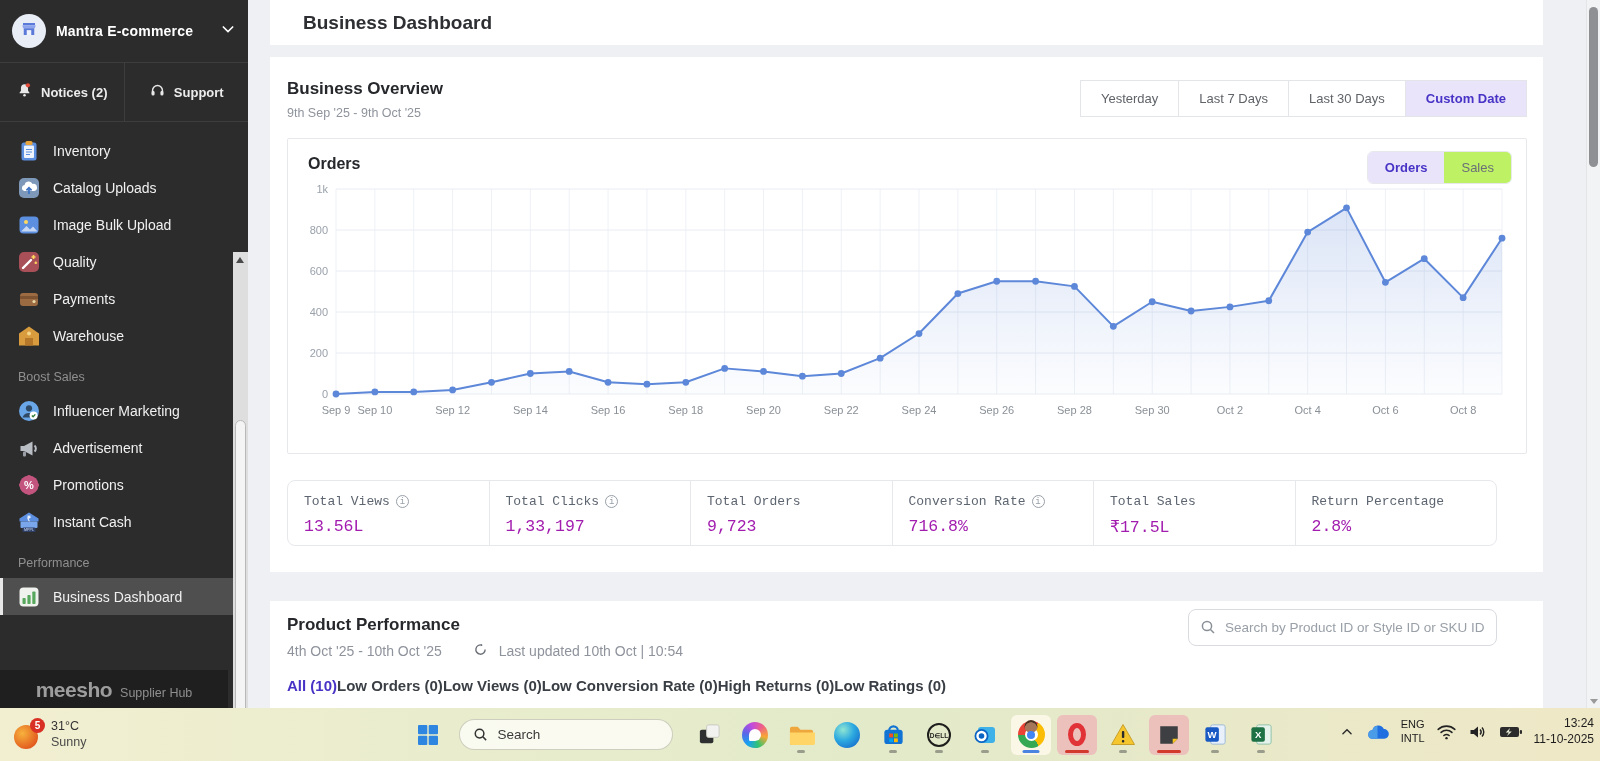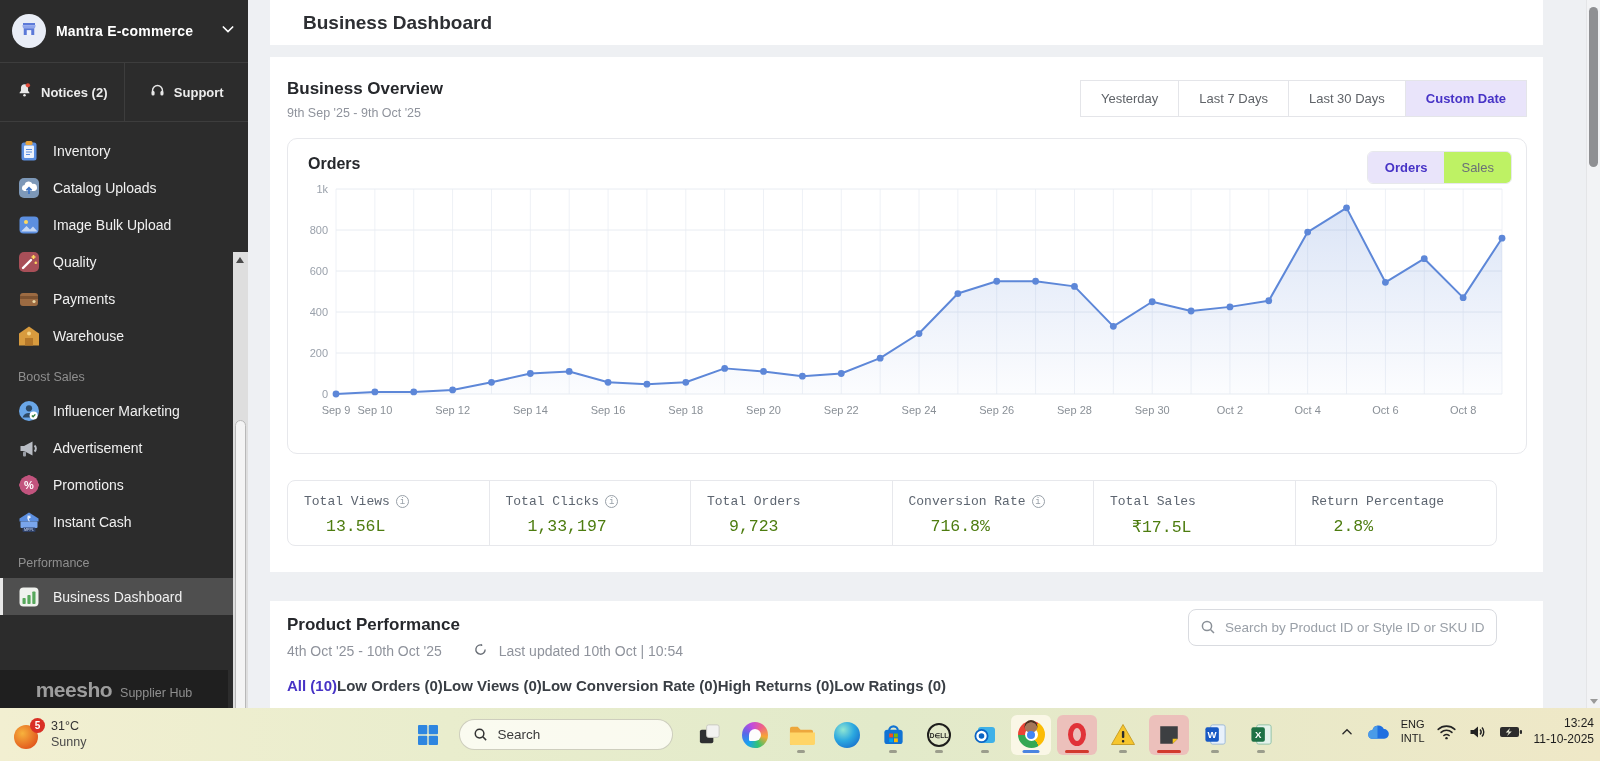--- a/index.html
+++ b/index.html
@@ -35,33 +35,33 @@
 
   .section-a { position:absolute; left:270px; top:57px; width:1273px; height:515px; background:#fff; }
   .ov-head { position:relative; padding:22px 16px 0 17px; }
   .sec-title { font-size:17px; font-weight:700; color:#26282c; }
   .sec-sub { font-size:12.5px; color:#8f939c; margin-top:7px; }
   .seg { position:absolute; right:16px; top:23px; display:flex; border:1px solid #e4e5e9; border-radius:0; overflow:hidden; background:#fff; }
   .seg button { border:none; background:#fff; padding:10px 20px; font-size:13px; color:#5f6368; font-family:inherit; cursor:pointer; border-left:1px solid #e4e5e9; }
   .seg button:first-child { border-left:none; }
   .seg button.active { background:#e9e4fa; color:#4733c6; font-weight:700; }
 
-  .orders-card { margin:18px 16px 0 17px; border:1px solid #e7e8ec; border-radius:10px; position:relative; height:316px; }
+  .orders-card { margin:18px 16px 0 17px; border:1px solid #e7e8ec; border-radius:2px; position:relative; height:316px; }
   .oc-title { font-size:16px; font-weight:700; color:#26282c; padding:16px 0 0 20px; }
   .oc-toggle { position:absolute; right:14px; top:12px; display:flex; border:1px solid #e7e8ec; border-radius:6px; overflow:hidden; }
   .oc-toggle button { border:none; background:#bef264; padding:8px 17px; font-size:13px; color:#6a6f78; font-family:inherit; cursor:pointer; }
   .oc-toggle button.active { background:#e9e4fa; color:#4733c6; font-weight:700; }
   #orders-chart { margin:4px 10px 0 6px; height:245px; }
 
   .stats-card { margin:26px 46px 0 17px; border:1px solid #e7e8ec; border-radius:8px; display:flex; height:66px;font-family:Liberation Mono, monospace; }
   .stat { flex:1; padding:13px 0 0 16px; border-right:1px solid #e7e8ec; }
   .stat:last-child { border-right:none; }
   .stat-label { font-size:13px; color:#5d6570; display:flex; align-items:center; gap:6px; }
   .info-i { width:13px; height:13px; border:1px solid #98a0a8; border-radius:50%; color:#98a0a8; font-size:9px; display:inline-flex; align-items:center; justify-content:center; font-style:normal; }
-  .stat-value { font-size:16.5px; color:#4d7c0f; margin-top:8px;margin-left:22px; }
+  .stat-value { font-size:16.5px; color:#a21caf; margin-top:8px; }
 
   .section-b { position:absolute; left:270px; top:601px; width:1273px; height:107px; background:#fff; }
   .pp-head { position:relative; padding:14px 16px 0 17px; }
   .pp-sub { display:flex; align-items:center; gap:12px; margin-top:8px; font-size:14px; color:#8f939c; }
   .pp-sub .gap { width:8px; }
   .pp-search { position:absolute; right:46px; top:8px; width:309px; height:37px; }
   .pp-search input { width:100%; height:100%; border:1px solid #d9dbe0; border-radius:8px; padding:0 10px 0 36px; font-size:13.5px; font-family:inherit; color:#3c4043; outline:none; }
   .pp-search input::placeholder { color:#9aa0a8; }
   .pp-search svg { position:absolute; left:12px; top:10px; }
   .pp-tabs { display:flex; margin:18px 0 0 17px; font-size:15px; font-weight:600; color:#3a3f45; }

